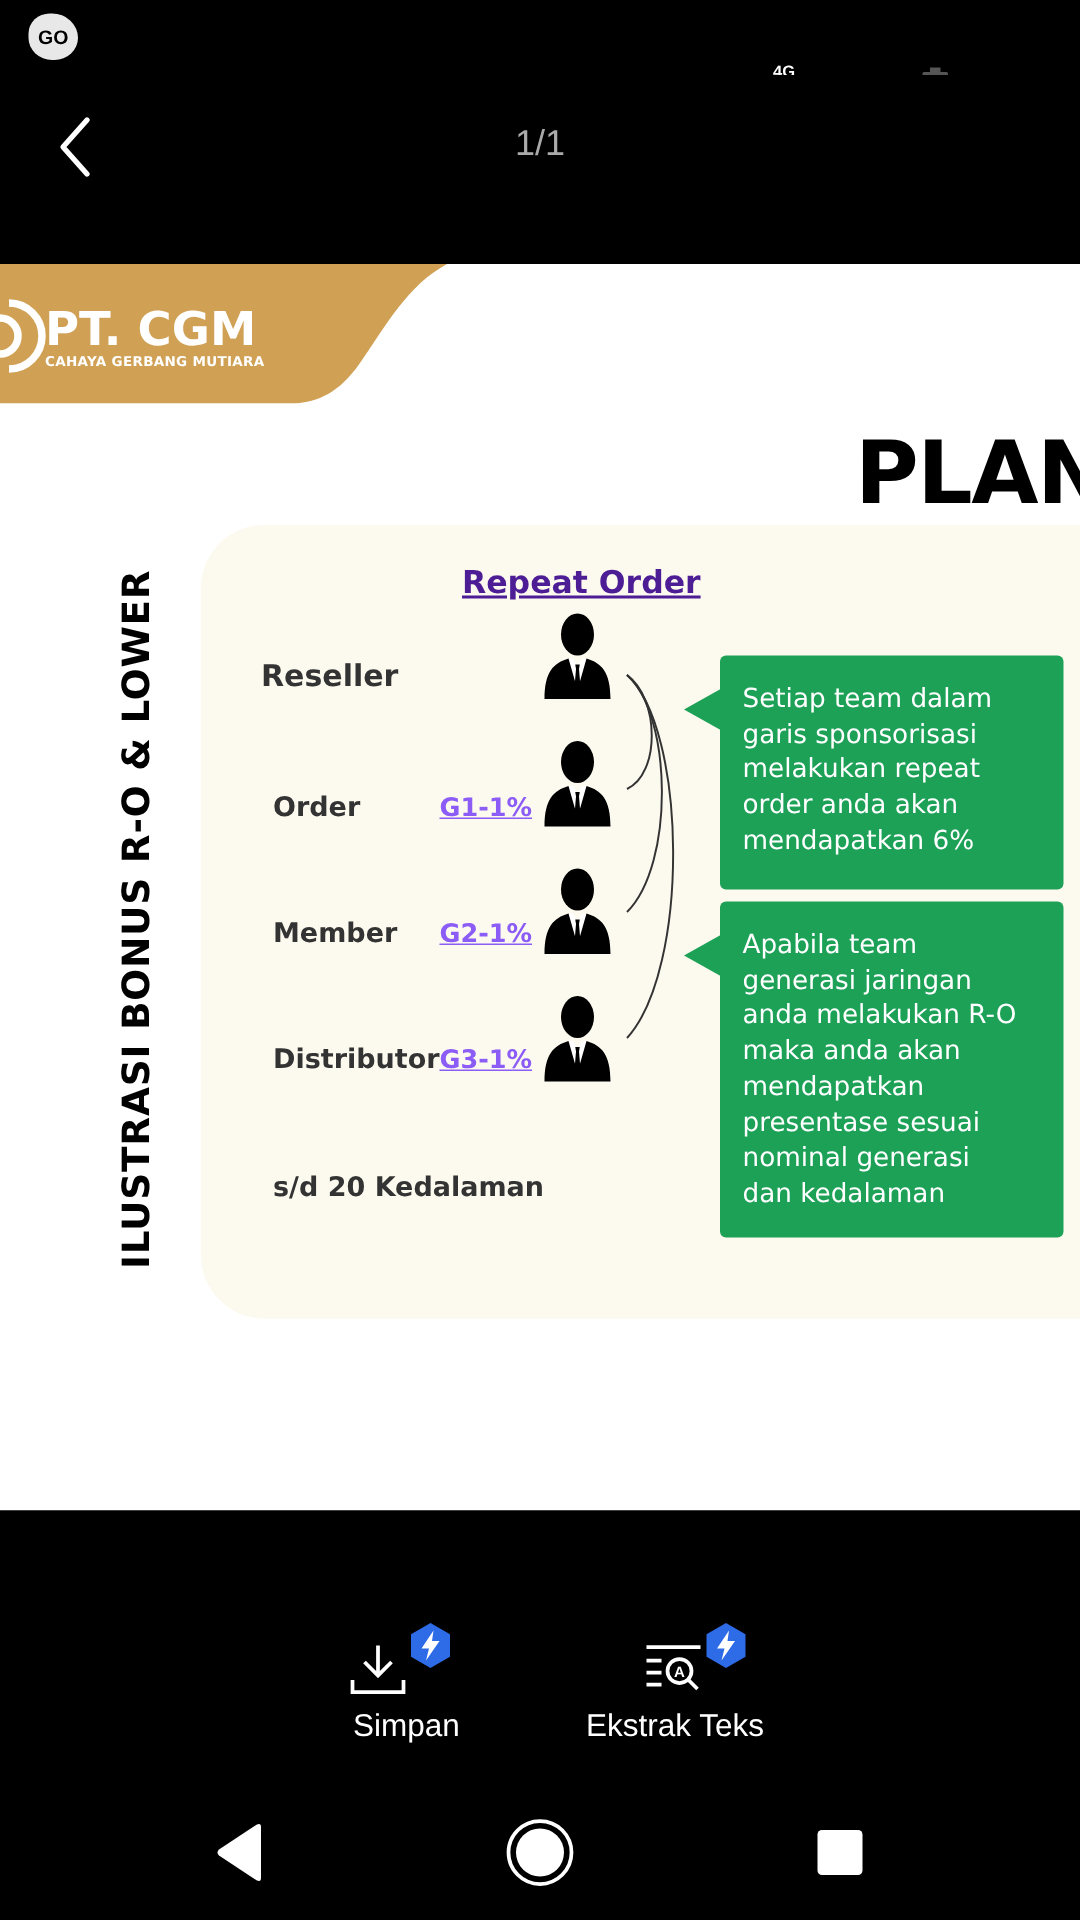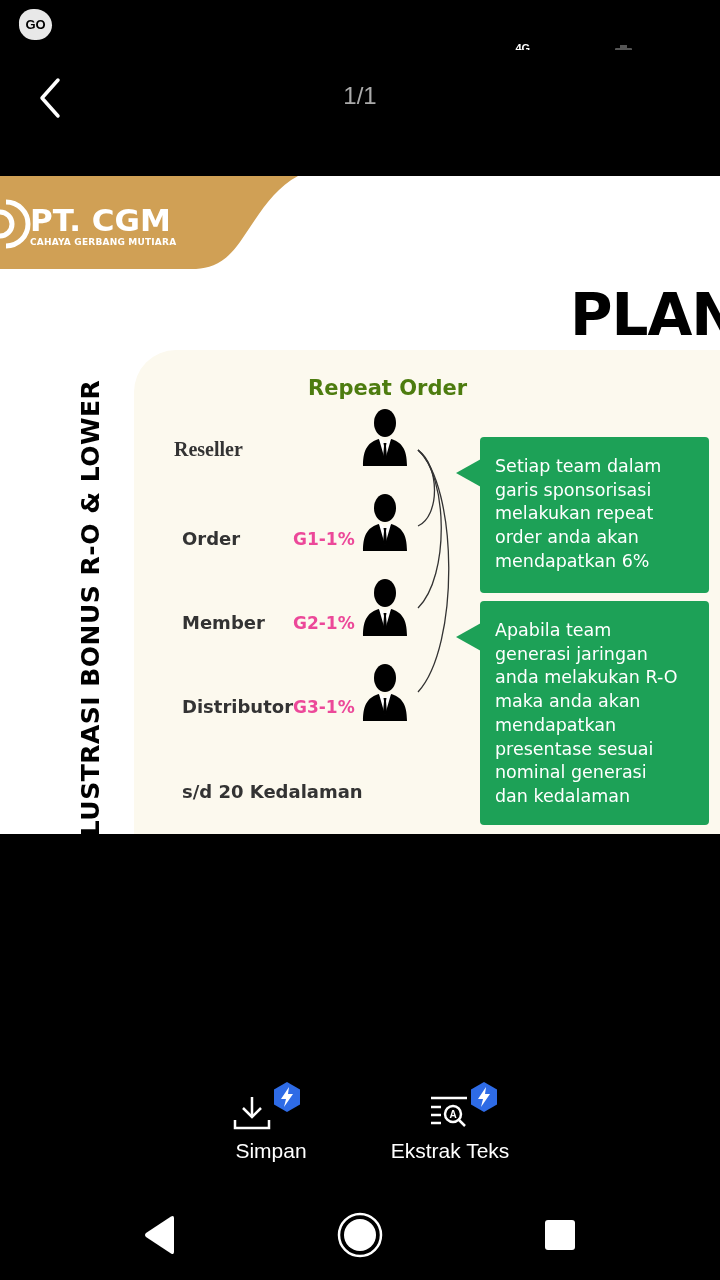--- a/index.html
+++ b/index.html
@@ -14,35 +14,35 @@
   .battery { width: 17px; height: 28px; position: relative; background: #555; border-radius: 1px; }
   .battery::before { content: ""; position: absolute; left: 5px; top: -3px; width: 7px; height: 3px; background: #555; }
   .battery-fill { position: absolute; left: 0; bottom: 0; width: 100%; background: #fff; }
 
   
   .app-bar { position: absolute; left: 0; top: 50px; width: 720px; height: 126px; background: #000; }
   .back-btn { position: absolute; left: 30px; top: 24px; width: 44px; height: 46px; cursor: pointer; }
   .page-counter { position: absolute; left: 0; width: 720px; top: 32px; text-align: center; font-size: 24px; color: #aaa; }
 
   
-  .doc { position: absolute; left: 0; top: 176px; width: 720px; height: 658px; background: #fff; overflow: hidden; }
+  .doc { position: absolute; left: 0; top: 176px; width: 720px; height: 831px; background: #fff; overflow: hidden; }
   .logo-band { position: absolute; left: 0; top: 0; }
   .logo-text { position: absolute; left: 30px; top: 28px; color: #fff; }
   .logo-title { font: bold 31px "DejaVu Sans", sans-serif; letter-spacing: 0px; line-height: 32px; }
   .logo-sub { font: bold 9px "DejaVu Sans", sans-serif; letter-spacing: 0.2px; margin-top: 1px; }
   .plan-heading { position: absolute; left: 570px; top: 105px; font: bold 58px "DejaVu Sans", sans-serif; color: #000; letter-spacing: -1px; white-space: nowrap; }
 
   .vertical-title { position: absolute; left: 76px; top: 670px; transform: rotate(-90deg); transform-origin: left top; font: bold 25px "DejaVu Sans", sans-serif; color: #000; white-space: nowrap; letter-spacing: 0.5px; }
 
   .panel { position: absolute; left: 134px; top: 174px; width: 640px; height: 529px; background: #fcf9ee; border-radius: 42px; }
 
-  .ro-title { position: absolute; left: 308px; top: 200px; font: bold 21px "DejaVu Sans", sans-serif; color: #4d7c0f; }
+  .ro-title { position: absolute; left: 308px; top: 200px; font: bold 21px "DejaVu Sans", sans-serif; color: #4c1d95; text-decoration: underline; }
   .row-label { position: absolute; font: 18px "DejaVu Sans", sans-serif; color: #333; font-weight: bold; }
   .lbl-reseller { font-size: 20px; }
-  .row-gen { position: absolute; font: 17px "DejaVu Sans", sans-serif; color: #ec4899; font-weight: bold; }
+  .row-gen { position: absolute; font: 17px "DejaVu Sans", sans-serif; color: #8b5cf6; font-weight: bold; text-decoration: underline; }
   .person { position: absolute; width: 48px; height: 60px; }
   .connectors { position: absolute; left: 0; top: 0; width: 720px; height: 831px; pointer-events: none; }
 
   .bubble { position: absolute; left: 480px; width: 229px; background: #1da157; border-radius: 4px; color: #fff; font: 17.5px "DejaVu Sans", sans-serif; font-weight: 500; line-height: 23.7px; padding: 18px 24px 14px 15px; }
   .bubble::before { content: ""; position: absolute; left: -24px; top: 22px; border-top: 14px solid transparent; border-bottom: 14px solid transparent; border-right: 25px solid #1da157; }
   .bubble-1 { top: 261px; height: 156px; }
   .bubble-2 { top: 425px; height: 224px; }
 
   
   .actions { position: absolute; left: 0; top: 1007px; width: 720px; height: 183px; background: #000; }
@@ -115,21 +115,21 @@
   </div>
 
   <div class="plan-heading">PLAN</div>
 
   <div class="vertical-title">ILUSTRASI BONUS R-O &amp; LOWER</div>
 
   <div class="panel" style="background: rgb(252, 249, 238);"></div>
 
   <div class="ro-title">Repeat Order</div>
 
-  <div class="row-label lbl-reseller" style="left:174px; top:262px;font-family:Liberation Serif, serif;">Reseller</div>
+  <div class="row-label lbl-reseller" style="left:174px; top:262px;">Reseller</div>
 
   <div class="row-label" style="left:182px; top:352px;">Order</div>
   <div class="row-gen" style="left:293px; top:353px;">G1-1%</div>
 
   <div class="row-label" style="left:182px; top:436px;">Member</div>
   <div class="row-gen" style="left:293px; top:437px;">G2-1%</div>
 
   <div class="row-label" style="left:182px; top:520px;">Distributor</div>
   <div class="row-gen" style="left:293px; top:521px;">G3-1%</div>
 

